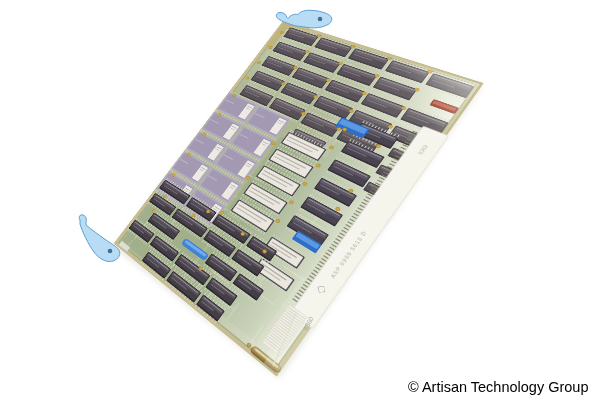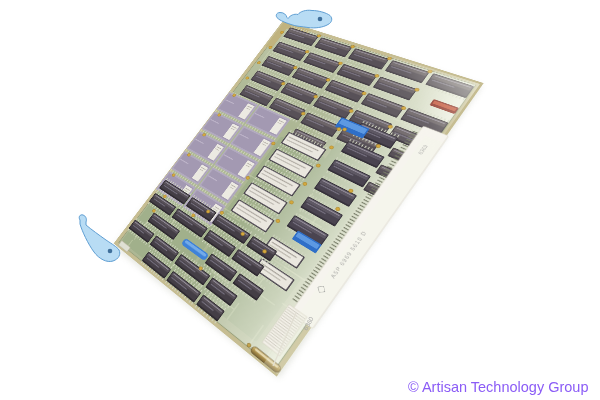--- a/index.html
+++ b/index.html
@@ -1,17 +1,17 @@
 <!DOCTYPE html>
 <html><head><meta charset="utf-8"><style>
 html,body{margin:0;padding:0;background:#ffffff;}
 .scene{position:relative;width:600px;height:400px;background:#ffffff;overflow:hidden;font-family:"Liberation Sans",sans-serif;}
 .board{position:absolute;left:0;top:0;width:300px;height:480px;transform-origin:0 0;transform:matrix3d(0.311167,0.146788,0,-0.00071285,-0.361519,0.436287,0,-0.00009930,0,0,1,0,284.0000,22.0000,0,1);filter:blur(0.4px);}
 .board svg{overflow:visible;display:block;}
-.copy{position:absolute;left:408px;top:379px;font-size:14.5px;color:#8b5cf6;white-space:nowrap;}
+.copy{position:absolute;left:408px;top:379px;font-size:14.5px;color:#000000;white-space:nowrap;}
 </style></head><body>
 <div class="scene">
 
 <svg width="600" height="400" style="position:absolute;left:0;top:0">
 <defs>
         <filter id="blur" x="-20%" y="-20%" width="140%" height="140%">
           <feGaussianBlur stdDeviation="3"></feGaussianBlur>
         </filter>
       </defs>
 <polygon points="285,25 482,86 279,378 114,247" fill="#c6c9bc" opacity="0.45" filter="url(#blur)"></polygon>

